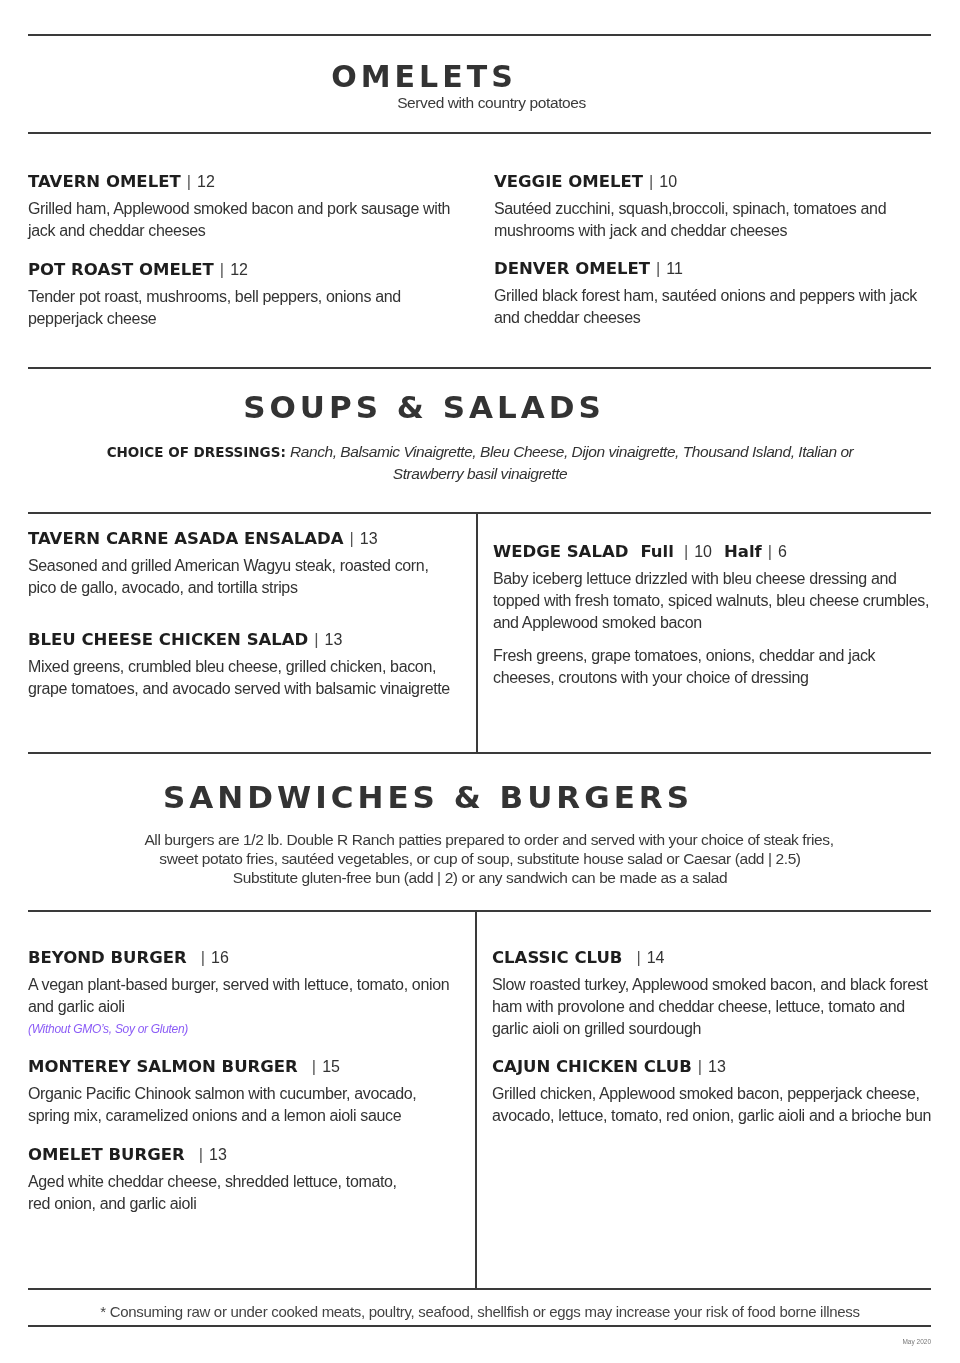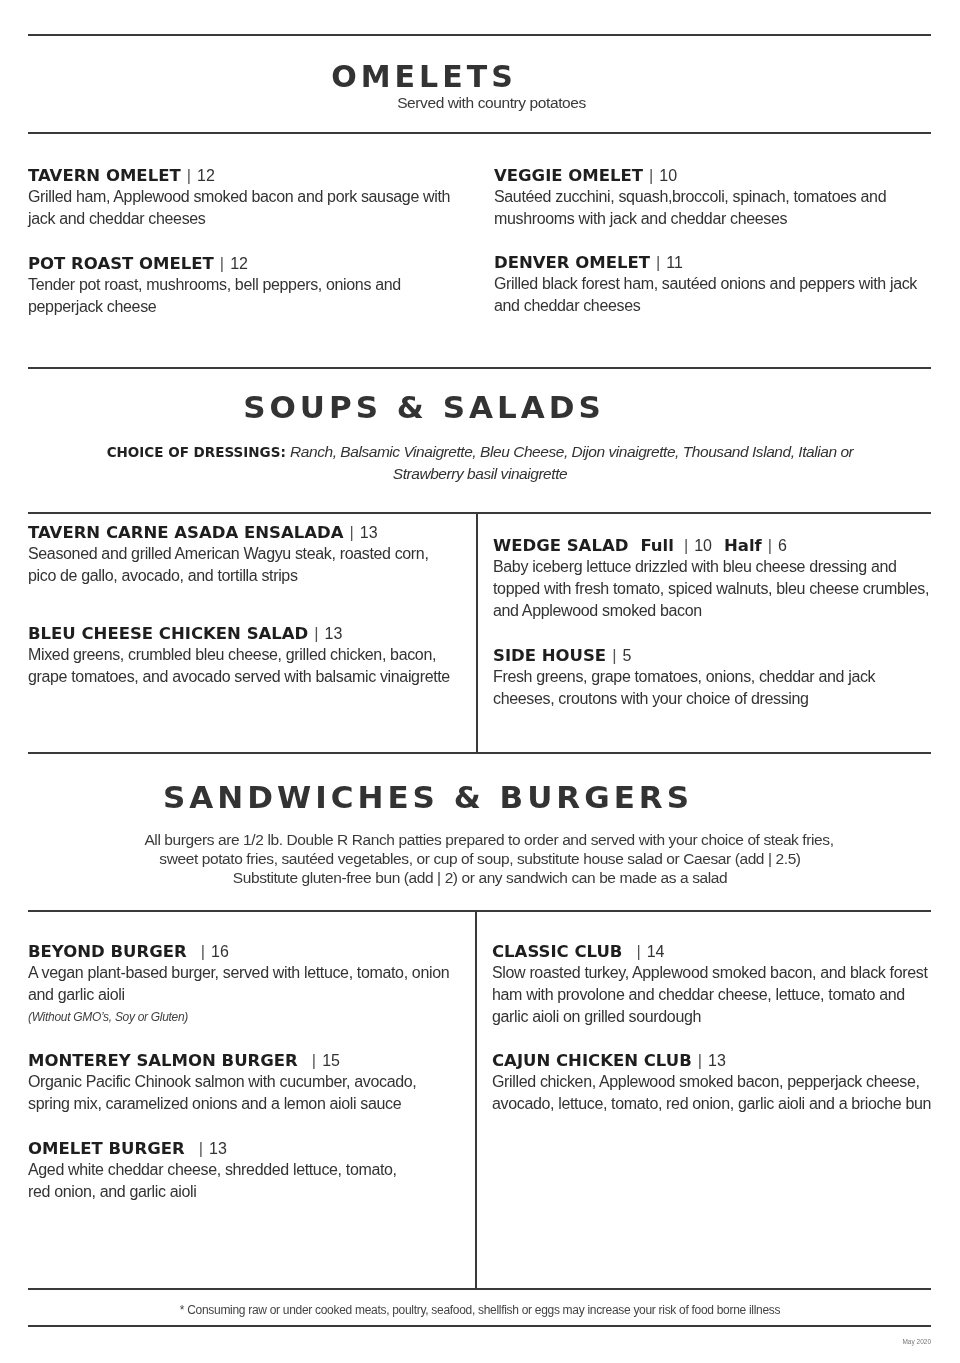--- a/index.html
+++ b/index.html
@@ -3,30 +3,30 @@
 <meta charset="utf-8">
 <style>
   * { margin: 0; padding: 0; box-sizing: border-box; }
   html, body { width: 960px; height: 1363px; background: #ffffff; }
   body { position: relative; font-family: "Liberation Sans", sans-serif; color: #2b2b2b; overflow: hidden; }
   .hr { position: absolute; left: 28px; width: 903px; height: 2px; background: #3a3a3a; }
   .vr { position: absolute; width: 2px; background: #3a3a3a; }
   .section-title { position: absolute; left: 0; width: 848px; text-align: center; font-family: "DejaVu Sans", sans-serif; font-weight: bold; letter-spacing: 4px; color: #333; }
   .sub { position: absolute; left: 0; width: 960px; text-align: center; font-family: "Liberation Sans", sans-serif; font-size: 15.5px; color: #3a3a3a; letter-spacing: -0.4px; line-height: 20px; }
   .item { position: absolute; }
-  .item-name { font-family: "DejaVu Sans", sans-serif; font-weight: bold; font-size: 16.5px; color: #1e1e1e; letter-spacing: 0px; line-height: 20px; white-space: nowrap; }
+  .item-name { font-family: "DejaVu Sans", sans-serif; font-weight: bold; font-size: 16.5px; color: #1e1e1e; letter-spacing: 0px; line-height: 32px; white-space: nowrap; }
   .item-name .sep { font-weight: normal; color: #555; margin: 0 6px 0 6px; font-family: "Liberation Sans", sans-serif; }
   .item-name .price { font-weight: normal; font-family: "Liberation Sans", sans-serif; font-size: 16px; color: #333; }
   .item-name .opt { margin-left: 12px; }
   .item-desc { font-family: "Liberation Sans", sans-serif; font-size: 16px; color: #333; line-height: 22px; letter-spacing: -0.35px; }
-  .item-note { font-family: "Liberation Sans", sans-serif; font-style: italic; font-size: 12px; color: #404040; line-height: 20px; letter-spacing: -0.3px; margin-top: 1px; }
+  .item-note { font-family: "Liberation Sans", sans-serif; font-style: italic; font-size: 12px; color: #8b5cf6; line-height: 20px; letter-spacing: -0.3px; margin-top: 1px; }
   .dressings { position: absolute; left: 90px; width: 780px; text-align: center; font-size: 15.5px; line-height: 22px; color: #333; }
   .dressings .lbl { font-family: "DejaVu Sans", sans-serif; font-weight: bold; font-size: 13.5px; color: #222; letter-spacing: 0px; }
   .dressings .list { font-family: "Liberation Sans", sans-serif; font-style: italic; letter-spacing: -0.45px; }
-  .footnote { position: absolute; left: 0; width: 960px; text-align: center; font-size: 12px; color: #444; letter-spacing: -0.3px; }
+  .footnote { position: absolute; left: 0; width: 960px; text-align: center; font-size: 15px; color: #444; letter-spacing: -0.3px; }
   .date { position: absolute; right: 29px; font-size: 6.5px; color: #777; }
 </style>
 </head>
 <body>
 
 <div class="hr" style="top:34px;"></div>
 <div class="section-title" style="top:59px; font-size:30px;">OMELETS</div>
 <div class="sub" style="top:93px;padding-left:23px;">Served with country potatoes</div>
 <div class="hr" style="top:132px;"></div>
 
@@ -62,21 +62,20 @@
 </div>
 <div class="item" style="left:28px; top:623px; width:440px;">
   <div class="item-name"><span>BLEU CHEESE CHICKEN SALAD</span><span class="sep">|</span><span class="price">13</span></div>
   <div class="item-desc">Mixed greens, crumbled bleu cheese, grilled chicken, bacon, grape tomatoes, and avocado served with balsamic vinaigrette</div>
 </div>
 <div class="item" style="left:493px; top:535px; width:440px;">
   <div class="item-name"><span>WEDGE SALAD</span><span class="opt">Full</span><span class="sep" style="margin-left:10px;">|</span><span class="price">10</span><span class="opt" style="">Half</span><span class="sep">|</span><span class="price">6</span></div>
   <div class="item-desc">Baby iceberg lettuce drizzled with bleu cheese dressing and topped with fresh tomato, spiced walnuts, bleu cheese crumbles, and Applewood smoked bacon</div>
 </div>
 <div class="item" style="left:493px; top:645px; width:440px;">
-  <div class="item-name"><span>SIDE HOUSE</span><span class="sep">|</span><span class="price">5</span></div>
   <div class="item-desc">Fresh greens, grape tomatoes, onions, cheddar and jack cheeses, croutons with your choice of dressing</div>
 </div>
 <div class="hr" style="top:752px;"></div>
 
 <div class="section-title" style="top:779px; font-size:31px;padding-left:8px;">SANDWICHES &amp; BURGERS</div>
 <div class="sub" style="top:830px;padding-left:18px;">All burgers are 1/2 lb. Double R Ranch patties prepared to order and served with your choice of steak fries,</div>
 <div class="sub" style="top:849px;">sweet potato fries,  sautéed vegetables, or cup of soup, substitute house salad or Caesar (add | 2.5)</div>
 <div class="sub" style="top:868px;">Substitute gluten-free bun (add | 2) or any sandwich can be made as a salad</div>
 <div class="hr" style="top:910px;"></div>
 <div class="vr" style="left:475px; top:910px; height:378px;"></div>

